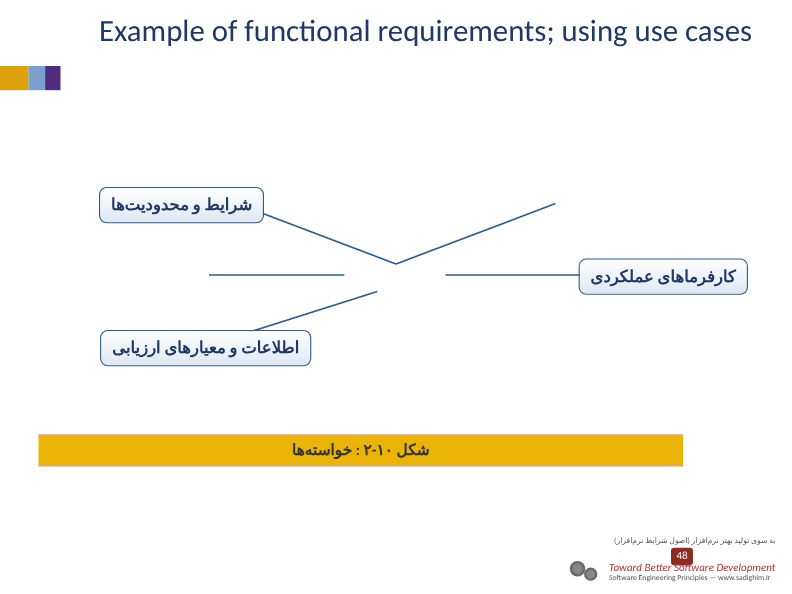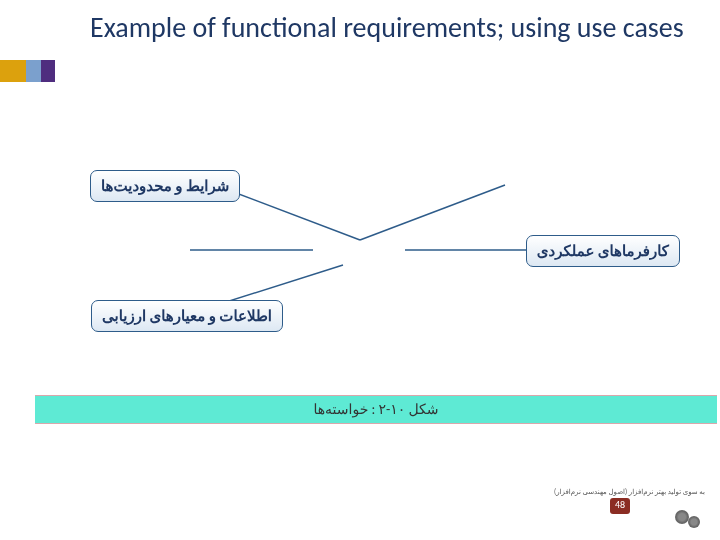--- a/index.html
+++ b/index.html
@@ -77,27 +77,27 @@
     font-weight: bold;
     text-align: center;
     direction: rtl;
     display: flex;
     align-items: center;
     justify-content: center;
   }
   .caption-bar {
     position: absolute;
     left: 35px;
-    width: 682px;
-    background: #5eead4;
+    width: 586px;
+    background: #eab308;
     border-top: 1px solid #d9a7ac;
     border-bottom: 1px solid #d9a7ac;
     text-align: center;
     font-size: 14px;
-    font-weight: normal;
+    font-weight: bold;
     color: #333;
     padding: 5px 0;
     direction: rtl;
   }
   svg.connector {
     position: absolute;
     top: 0; left: 0;
     width: 650px;
     height: 225px;
     pointer-events: none;
@@ -183,24 +183,28 @@
   <div class="box" style="left:19px; top:145px;margin-left:37px;">
     <span>اطلاعات و معیارهای ارزیابی</span>
   </div>
 
 </div>
 
 <div class="caption-bar" style="top:395px;">
   <span>شکل ۱۰-۲ : خواسته‌ها</span>
 </div>
 
-<div class="tiny-fa">به سوی تولید بهتر نرم‌افزار (اصول مهندسی نرم‌افزار)</div>
+<div class="tiny-fa">به سوی تولید بهتر نرم‌افزار (اصول شرایط نرم‌افزار)</div>
 
 <div class="page-badge">
   <span>48</span>
 </div>
 
 <div class="footer-logo">
   <div class="gears">
     <div class="gear g1"></div>
     <div class="gear g2"></div>
   </div>
+  <div class="logo-text">
+    <div class="logo-line1">Toward Better Software Development</div>
+    <div class="logo-line2">Software Engineering Principles  —  www.sadighim.ir</div>
+  </div>
 </div>
 
 </body></html>

